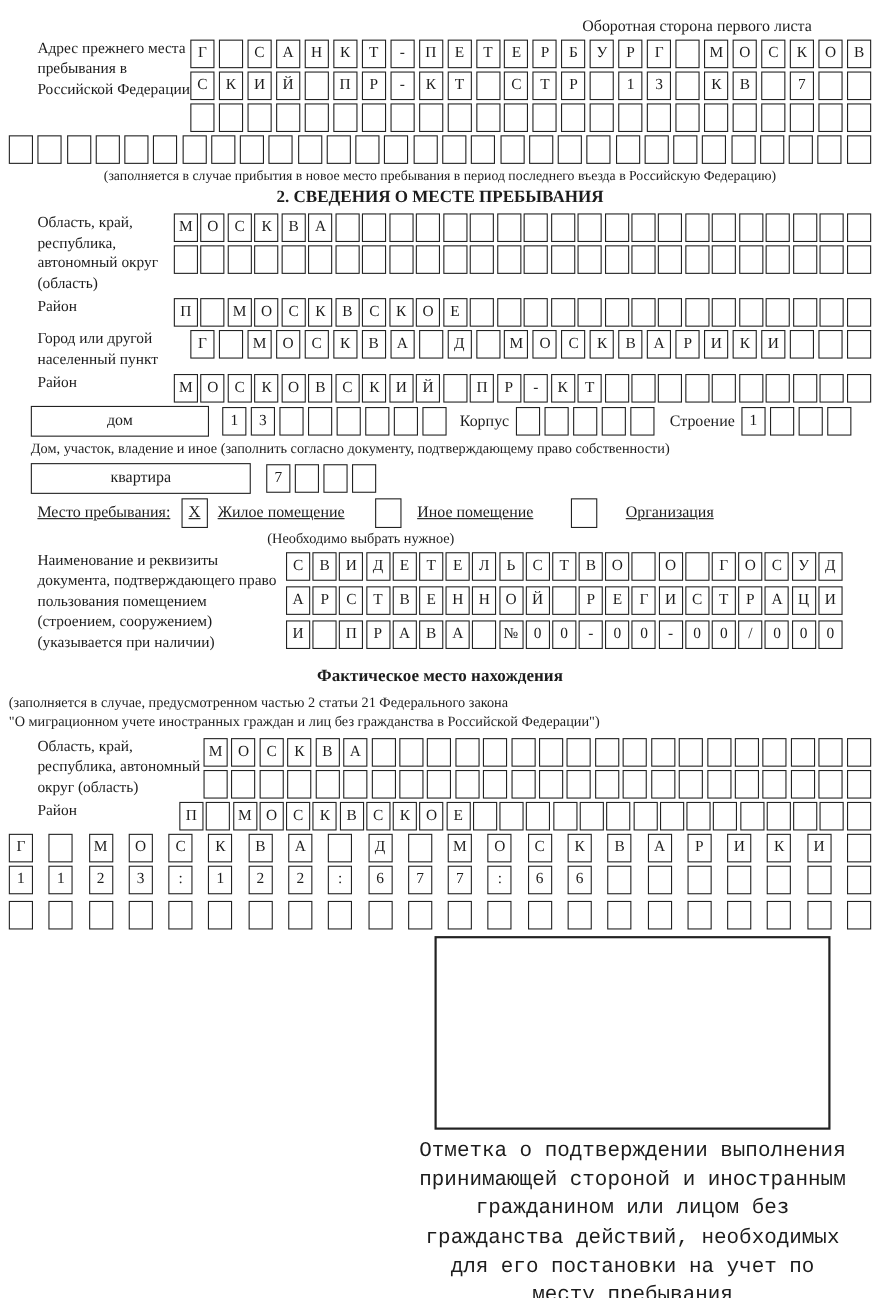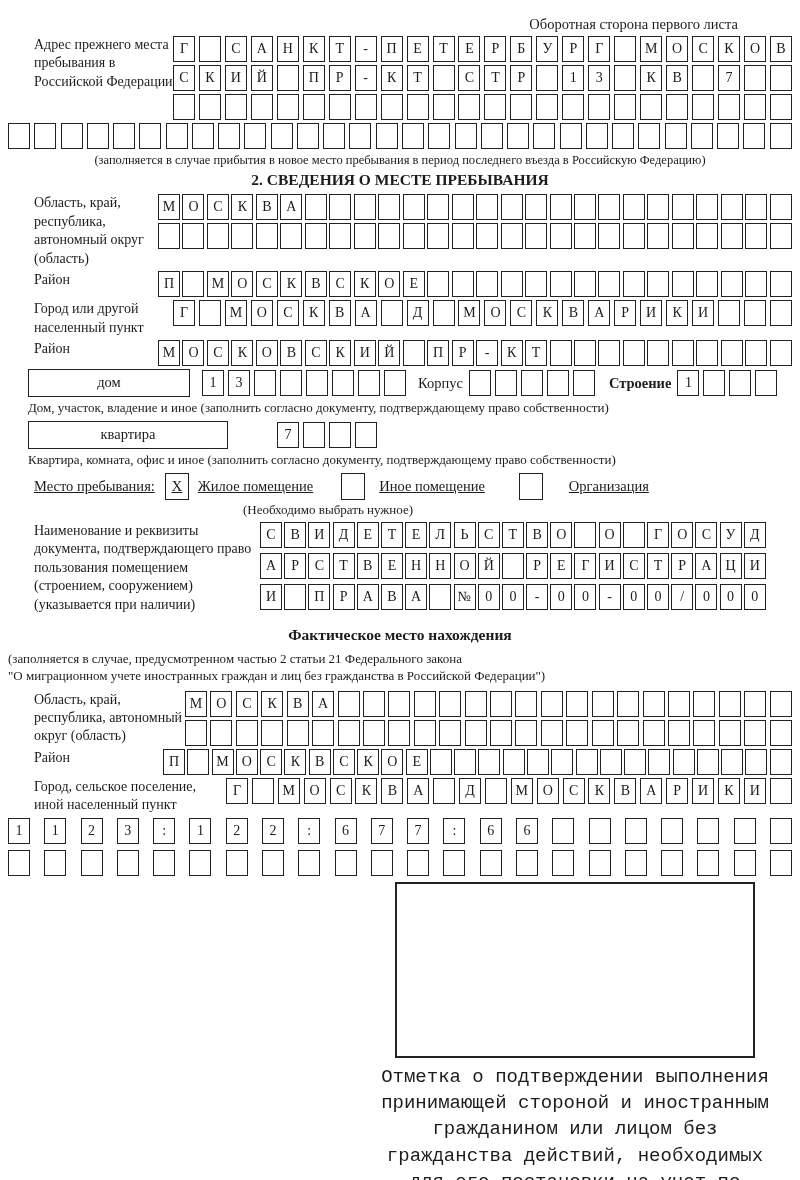--- a/index.html
+++ b/index.html
@@ -354,40 +354,39 @@
         <span class="cbox"></span>
       </div>
     <div class="mini-label" style="margin:0 6px 0 12px;">Корпус</div>
     <div class="gap-boxes">
         <span class="cbox"></span>
         <span class="cbox"></span>
         <span class="cbox"></span>
         <span class="cbox"></span>
         <span class="cbox"></span>
       </div>
-    <div class="mini-label" style="margin:0 6px 0 14px;font-weight:bold;">Строение</div>
+    <div class="mini-label" style="margin:0 6px 0 14px;">Строение</div>
     <div class="gap-boxes">
         <span class="cbox">1</span>
         <span class="cbox"></span>
         <span class="cbox"></span>
         <span class="cbox"></span>
       </div>
   </div>
   <div class="cap">Дом, участок, владение и иное (заполнить согласно документу, подтверждающему право собственности)</div>
 
-  <div class="inline-row" style="margin-left:20px;gap:35px;">
+  <div class="inline-row" style="margin-left:20px;">
     <div class="label-box" style="width:200px;">квартира</div>
     <div class="gap-boxes" style="margin-left:14px;">
         <span class="cbox">7</span>
         <span class="cbox"></span>
         <span class="cbox"></span>
         <span class="cbox"></span>
       </div>
   </div>
-  <div class="cap">Квартира, комната, офис и иное (заполнить согласно документу, подтверждающему право собственности)</div>
 
   <div class="stay-row" style="margin-left:26px;text-decoration:underline;">
     <span>Место пребывания:</span>
     <span class="chk" style="margin-left:10px;">X</span>
     <span style="margin-left:9px;">Жилое помещение</span>
     <span class="chk" style="margin-left:28px;"></span>
     <span style="margin-left:14px;">Иное помещение</span>
     <span class="chk" style="margin-left:34px;"></span>
     <span style="margin-left:26px;">Организация</span>
   </div>
@@ -558,21 +557,20 @@
         <span class="cbox"></span>
         <span class="cbox"></span>
         <span class="cbox"></span>
         <span class="cbox"></span>
         <span class="cbox"></span>
         <span class="cbox"></span>
       </div>
   </div>
 
   <div class="form-row">
-    <div class="row-label" style="width:218px;">Город, сельское поселение, иной населенный пункт</div>
     <div class="boxes">
         <span class="cbox">Г</span>
         <span class="cbox"></span>
         <span class="cbox">М</span>
         <span class="cbox">О</span>
         <span class="cbox">С</span>
         <span class="cbox">К</span>
         <span class="cbox">В</span>
         <span class="cbox">А</span>
         <span class="cbox"></span>

